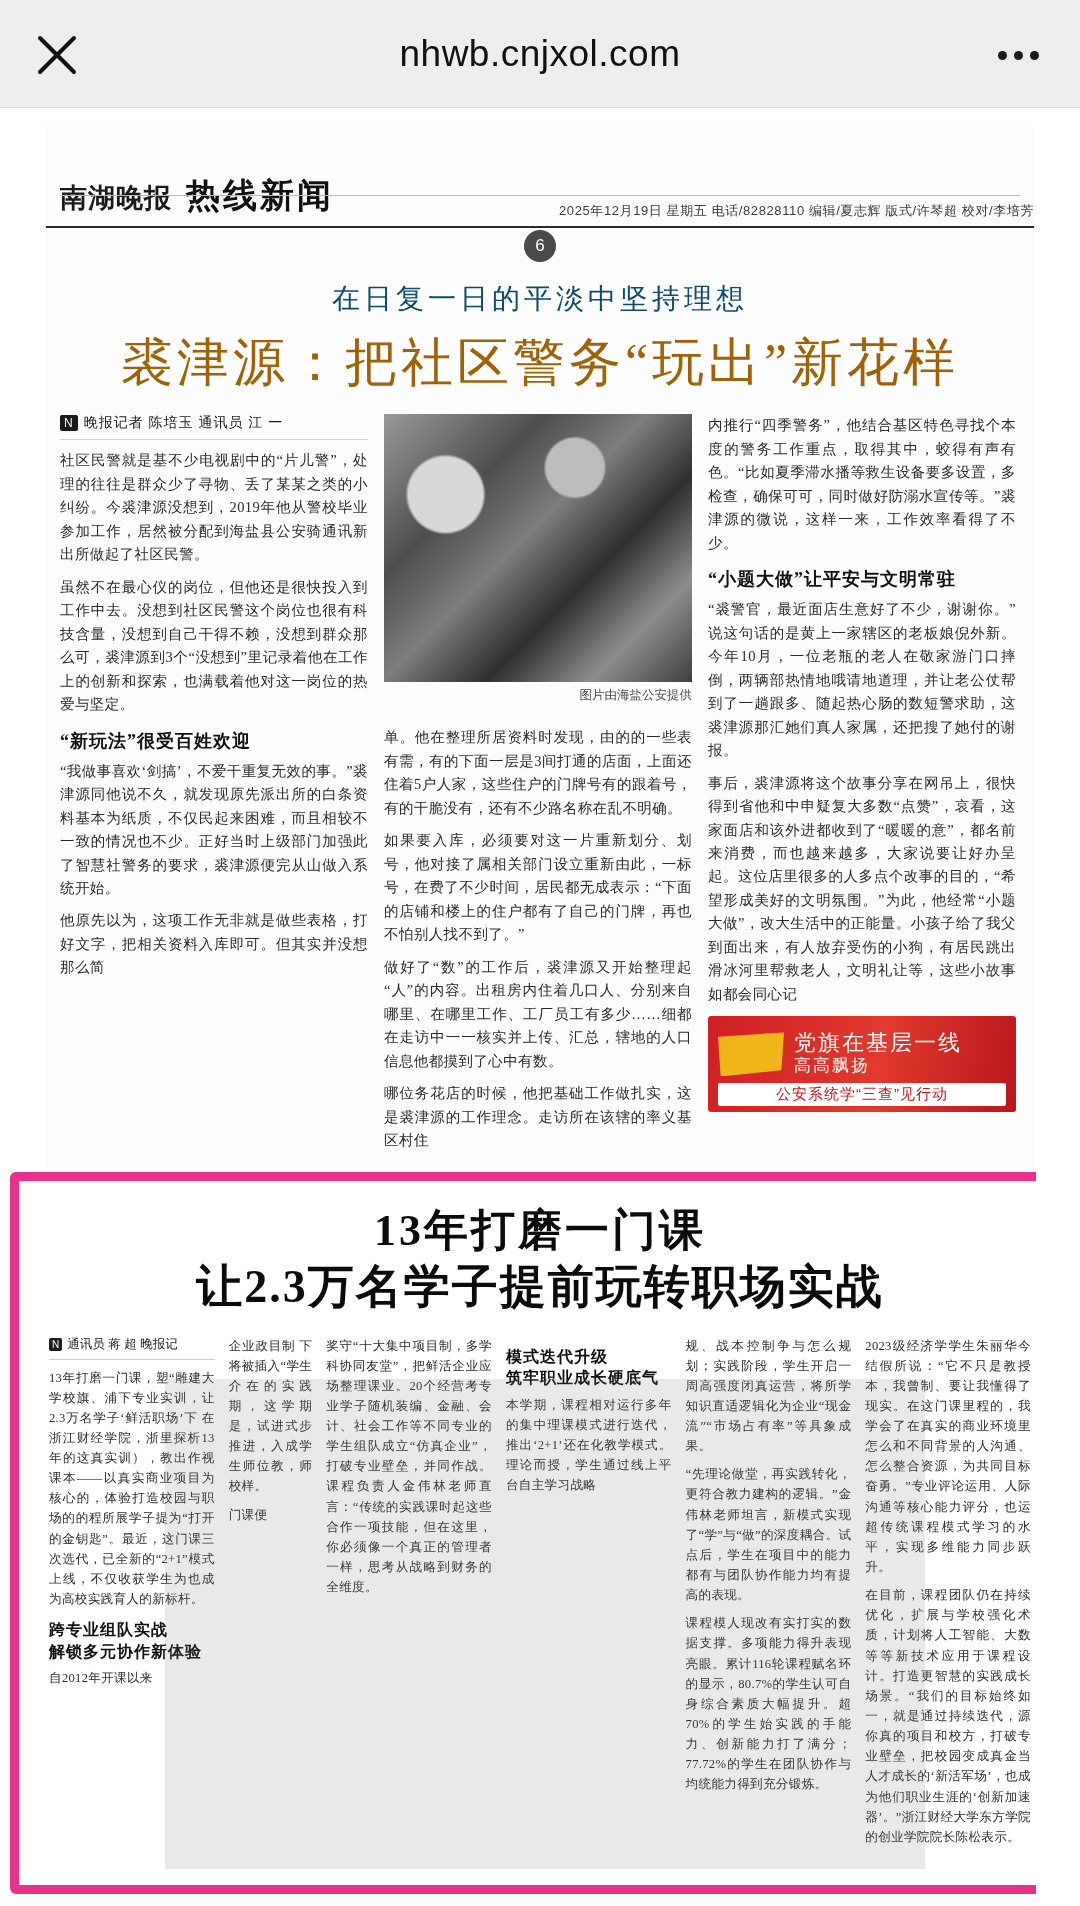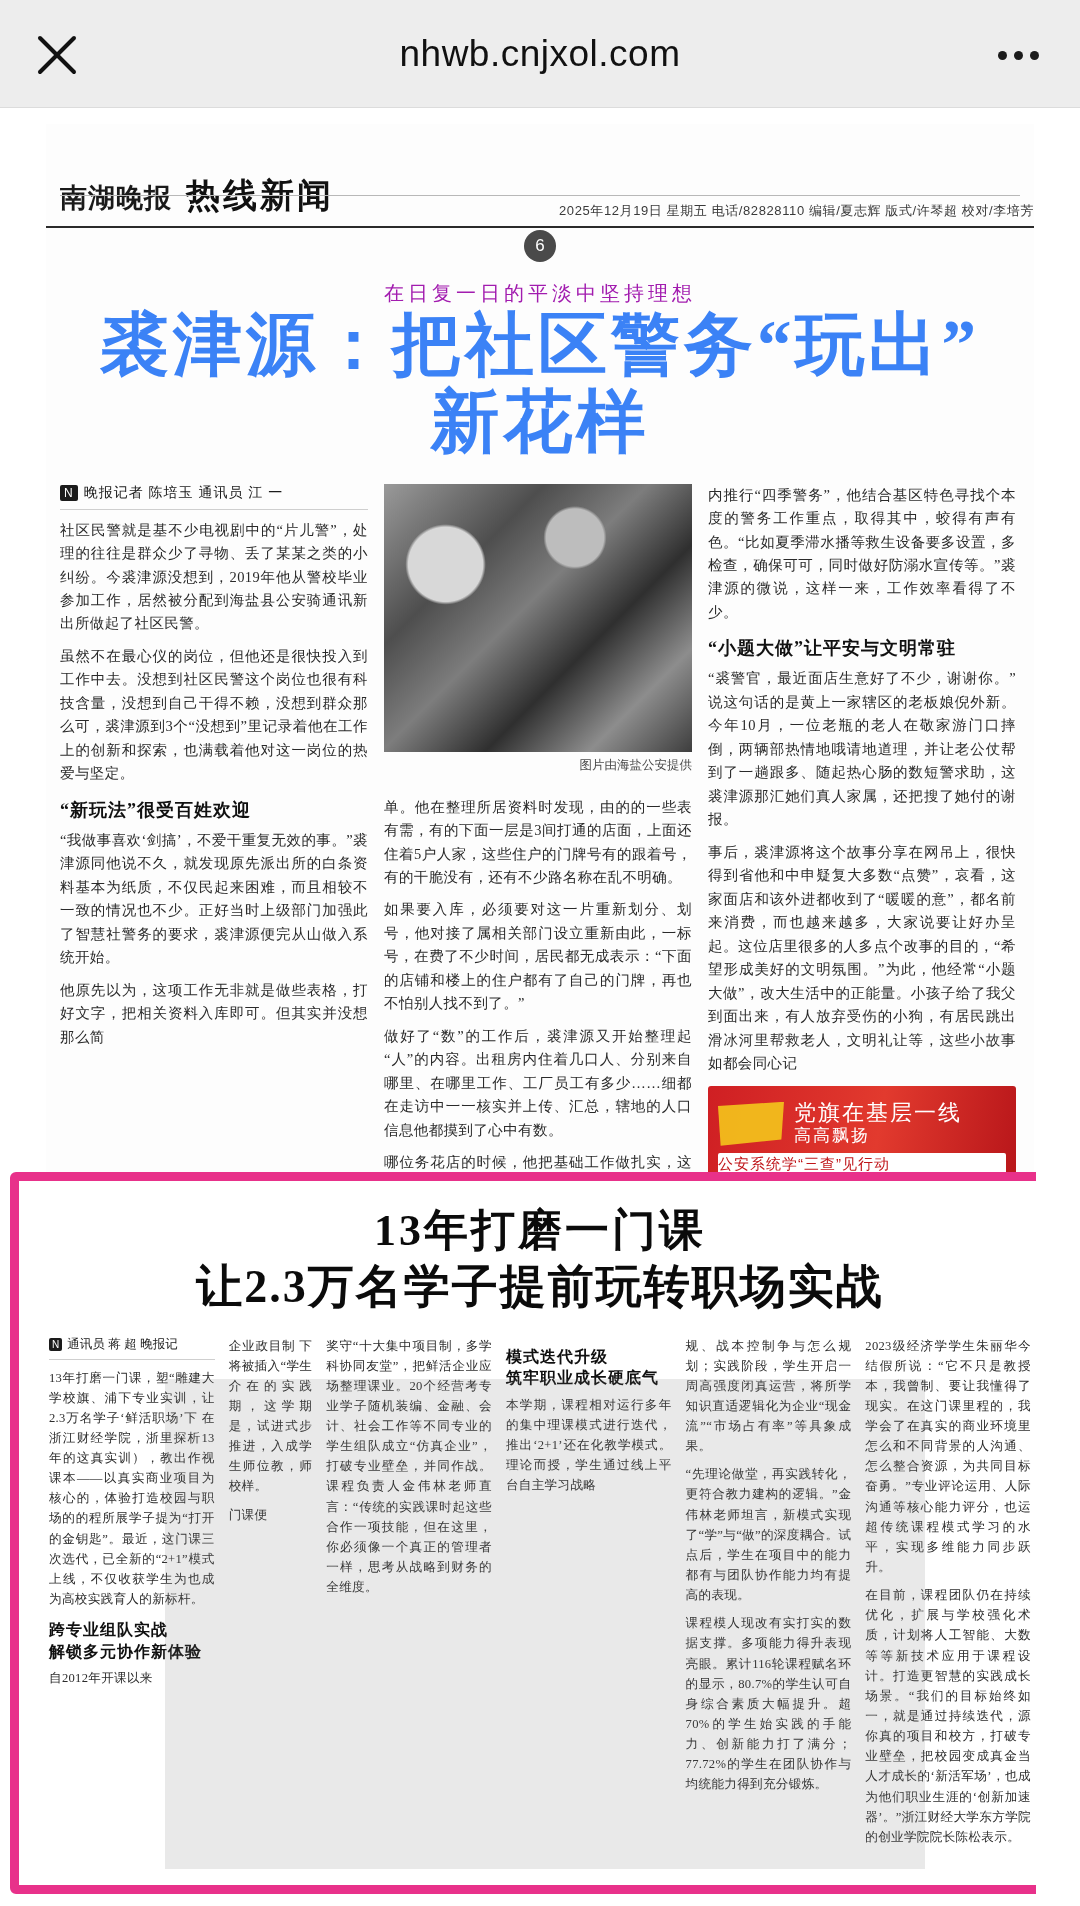--- a/index.html
+++ b/index.html
@@ -117,30 +117,30 @@
   }
 
   
   .headline-wrap {
     margin-top: 52px;
     text-align: center;
     padding: 0 20px;
   }
   .kicker {
     font-family: "Liberation Serif", serif;
-    font-size: 20px;
-    color: #a21caf;
+    font-size: 28px;
+    color: #0c4a6e;
     letter-spacing: 4px;
-    margin-bottom: 0;
+    margin-bottom: 16px;
   }
   .headline {
     font-family: "Liberation Serif", serif;
-    font-size: 69px;
-    font-weight: bold;
-    color: #3b82f6;
+    font-size: 52px;
+    font-weight: normal;
+    color: #a16207;
     letter-spacing: 4px;
     line-height: 1.12;
   }
 
   
   .cols {
     display: flex;
     margin-top: 22px;
     padding: 0 14px;
     gap: 16px;
@@ -217,21 +217,21 @@
     font-size: 22px; letter-spacing: 2px;
   }
   .badge-red .b-l2 {
     position: absolute; left: 86px; top: 38px;
     font-family: "Liberation Serif", serif;
     font-size: 17px; letter-spacing: 2px;
   }
   .badge-red .b-l3 {
     position: absolute; left: 10px; bottom: 6px; right: 10px;
     background: #ffffff; color: #c0161a;
-    font-size: 15px; 
+    font-size: 15px; text-align: center;
     letter-spacing: 1px; padding: 2px 0; border-radius: 2px;
   }
 
   
   .feature2 {
     margin: 18px 14px 0 14px;
     border: 1px solid #d3d3d3;
     display: flex;
     height: 330px;
   }

